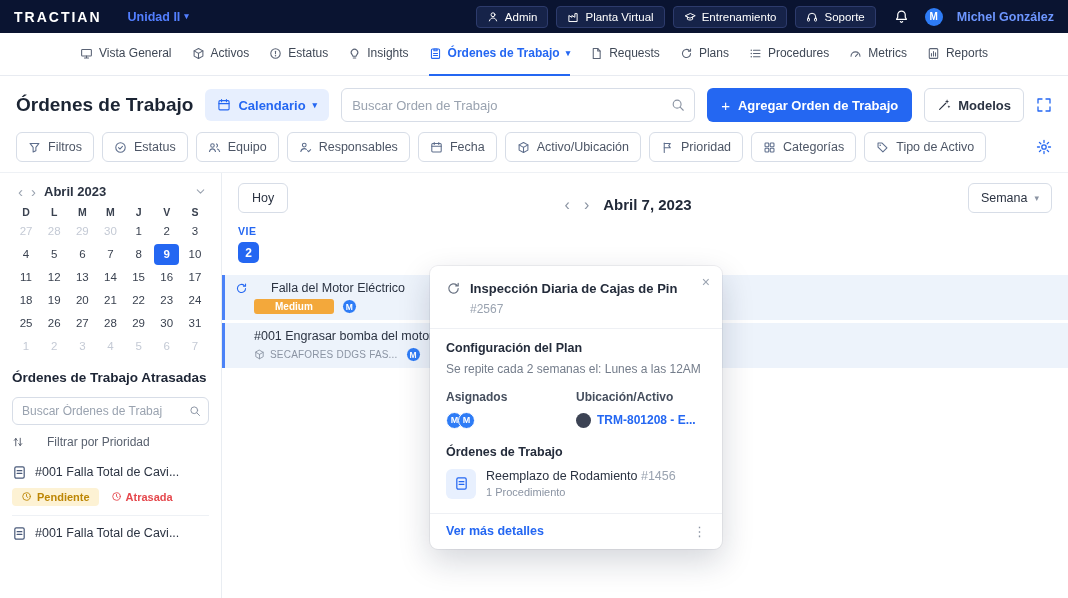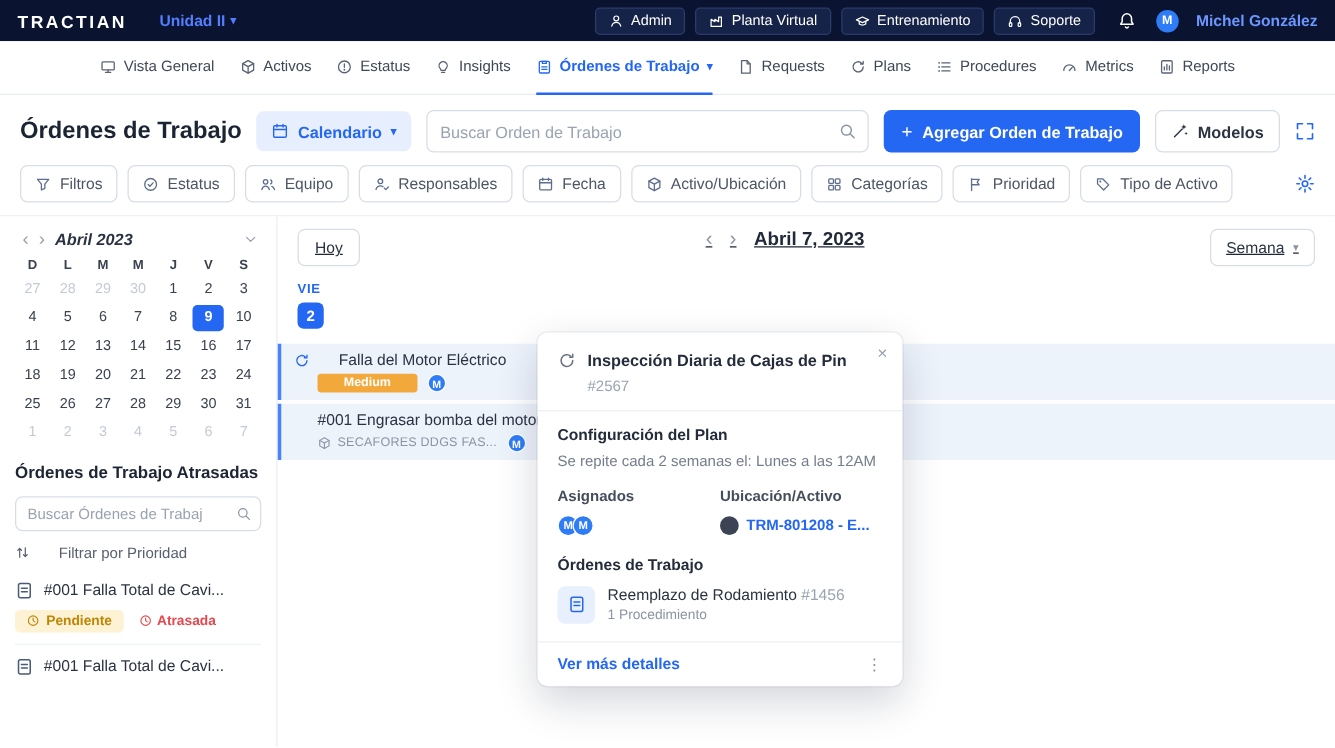--- a/index.html
+++ b/index.html
@@ -57,21 +57,21 @@
   .gear-btn { margin-left:auto; color:#2467f2; cursor:pointer; }
   .gear-btn .ic { width:16px; height:16px; }
 
   
   .content { flex:1; display:flex; overflow:hidden; }
 
   
   .sidebar { width:222px; flex:none; border-right:1px solid #e9edf2; padding:8px 12px; overflow:hidden; }
   .mc-head { display:flex; align-items:center; font-size:13px; font-weight:700; color:#2b3342; padding:2px 2px 6px; }
   .mc-nav { color:#9aa3b0; font-size:15px; padding:0 4px; cursor:pointer; font-weight:400; }
-  .mc-month { margin-left:4px;font-style:italic; }
+  .mc-month { margin-left:4px; }
   .mc-collapse { margin-left:auto; color:#9aa3b0; cursor:pointer; }
   .mc-collapse .ic { width:13px; height:13px; }
   .mc-dow { display:grid; grid-template-columns:repeat(7,1fr); font-size:10.5px; font-weight:700; color:#3a4250; text-align:center; margin-bottom:3px; }
   .mc-grid { display:grid; grid-template-columns:repeat(7,1fr); row-gap:2px; text-align:center; }
   .mc-cell { height:21px; line-height:21px; font-size:11.5px; color:#3a4250; border-radius:4px; justify-self:center; width:25px; cursor:pointer; }
   .mc-cell.mut { color:#c4cad5; }
   .mc-cell.sel { background:#2467f2; color:#fff; font-weight:700; }
 
   .sb-title { font-size:13.5px; font-weight:700; color:#1d2535; line-height:1.3; margin-top:12px; }
   .sb-search-wrap { position:relative; margin-top:10px; }
@@ -87,21 +87,21 @@
   .sb-item-row { display:flex; gap:8px; align-items:center; color:#2b3342; font-size:12.5px; }
   .sb-item-row .ic { width:15px; height:15px; color:#4a5a7a; }
   .sb-item-title { white-space:nowrap; overflow:hidden; text-overflow:ellipsis; }
   .badges { display:flex; gap:12px; align-items:center; margin-top:8px; }
   .badge-pend { background:#fdf2d4; color:#bd8605; font-size:11px; font-weight:700; padding:3px 9px; border-radius:4px; display:flex; gap:5px; align-items:center; }
   .badge-pend .ic, .flag-late .ic { width:11px; height:11px; }
   .flag-late { color:#e5484d; font-size:11px; font-weight:600; display:flex; gap:4px; align-items:center; }
 
   
   .main { flex:1; position:relative; padding:10px 16px 0; overflow:hidden; }
-  .cal-toolbar { display:flex; align-items:flex-start;text-decoration:underline; }
+  .cal-toolbar { display:flex; align-items:flex-end; }
   .btn-hoy { border:1px solid #d7dde7; border-radius:6px; padding:7px 13px; font-size:12.5px; color:#2b3342; background:#fff; cursor:pointer; font-family:inherit; }
   .ct-center { flex:1; display:flex; align-items:center; justify-content:center; gap:14px; }
   .ct-chev { color:#8b94a3; font-size:16px; cursor:pointer; line-height:1; }
   .ct-date { font-size:15px; font-weight:700; color:#222a39; }
   .btn-semana { border:1px solid #d7dde7; border-radius:6px; padding:7px 12px; font-size:12.5px; color:#2b3342; background:#fff; cursor:pointer; display:flex; align-items:center; gap:7px; font-family:inherit; }
   .btn-semana .caret { color:#8b94a3; }
 
   .day-head { margin-top:12px; display:flex; flex-direction:column; align-items:flex-start; gap:5px; }
   .dh-abbr { color:#2467f2; font-size:10.5px; font-weight:700; letter-spacing:.5px; }
   .dh-num { width:21px; height:21px; background:#2467f2; color:#fff; border-radius:5px; display:flex; align-items:center; justify-content:center; font-size:12px; font-weight:700; cursor:pointer; }
@@ -349,33 +349,33 @@
   </div>
   <div class="chip">
     <svg class="ic" viewBox="0 0 16 16">
         <path d="M8 1.8l5.4 3v6.4L8 14.2l-5.4-3V4.8z"></path>
         <path d="M2.6 4.8L8 7.8l5.4-3M8 7.8v6.4"></path>
       </svg>
     <span>Activo/Ubicación</span>
   </div>
   <div class="chip">
     <svg class="ic" viewBox="0 0 16 16">
+        <path d="M4 14V2.5"></path>
+        <path d="M4 3h7.5l-2 2.7 2 2.7H4"></path>
+      </svg>
+    <span>Prioridad</span>
+  </div>
+  <div class="chip">
+    <svg class="ic" viewBox="0 0 16 16">
         <rect x="2.5" y="2.5" width="4.6" height="4.6" rx="1"></rect>
         <rect x="8.9" y="2.5" width="4.6" height="4.6" rx="1"></rect>
         <rect x="2.5" y="8.9" width="4.6" height="4.6" rx="1"></rect>
         <rect x="8.9" y="8.9" width="4.6" height="4.6" rx="1"></rect>
       </svg>
     <span>Categorías</span>
-  </div>
-  <div class="chip">
-    <svg class="ic" viewBox="0 0 16 16">
-        <path d="M4 14V2.5"></path>
-        <path d="M4 3h7.5l-2 2.7 2 2.7H4"></path>
-      </svg>
-    <span>Prioridad</span>
   </div>
   <div class="chip">
     <svg class="ic" viewBox="0 0 16 16">
         <path d="M2.5 7.5v-5h5l6 6-5 5z"></path>
         <circle class="fl" cx="5.2" cy="5.2" r="1"></circle>
       </svg>
     <span>Tipo de Activo</span>
   </div>
   <div class="gear-btn">
     <svg class="ic" viewBox="0 0 16 16">

